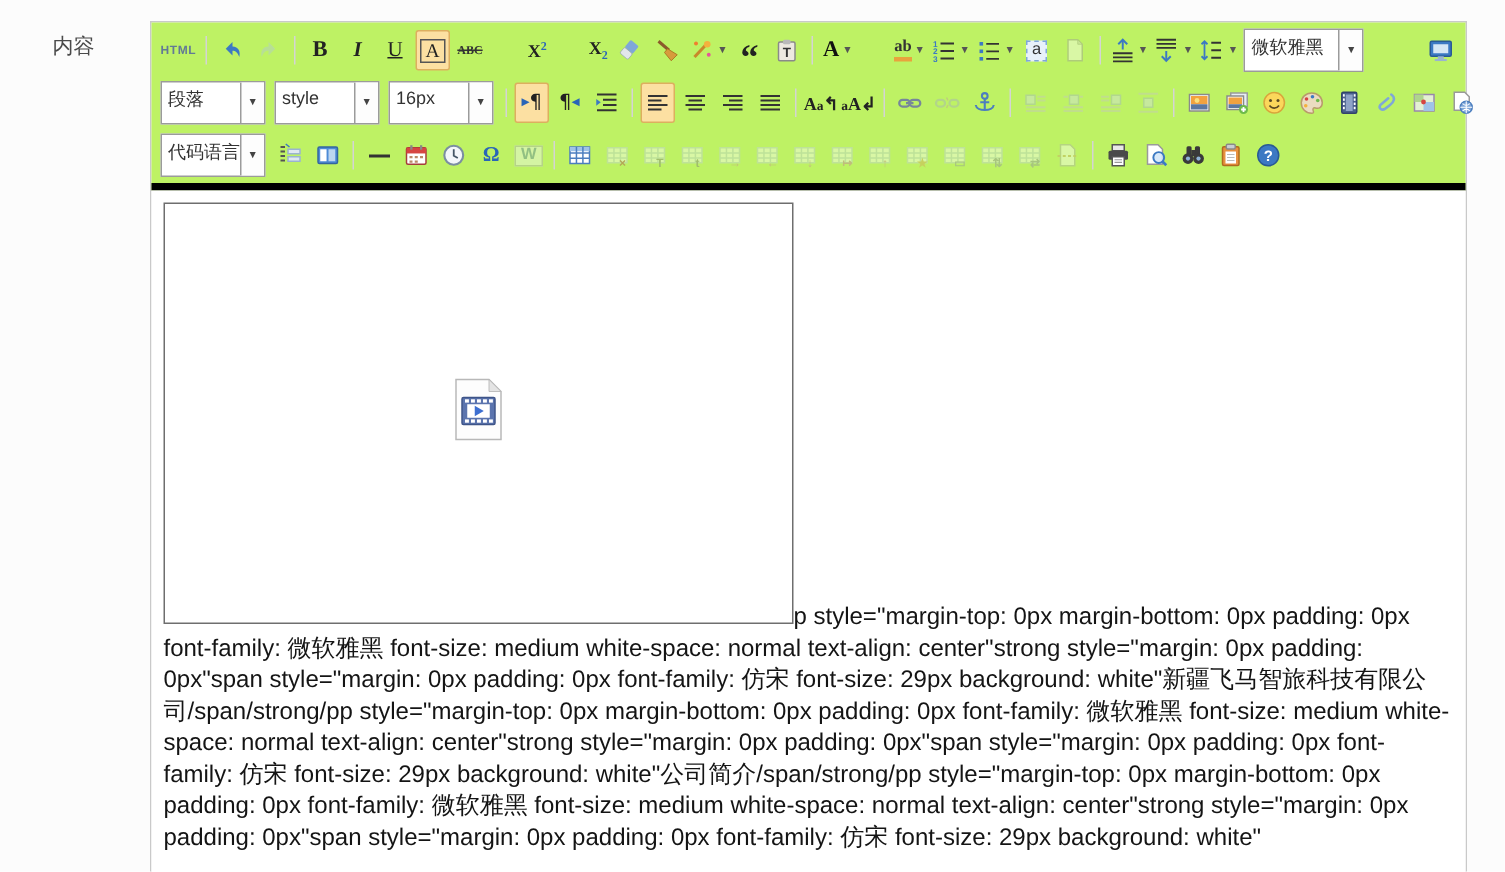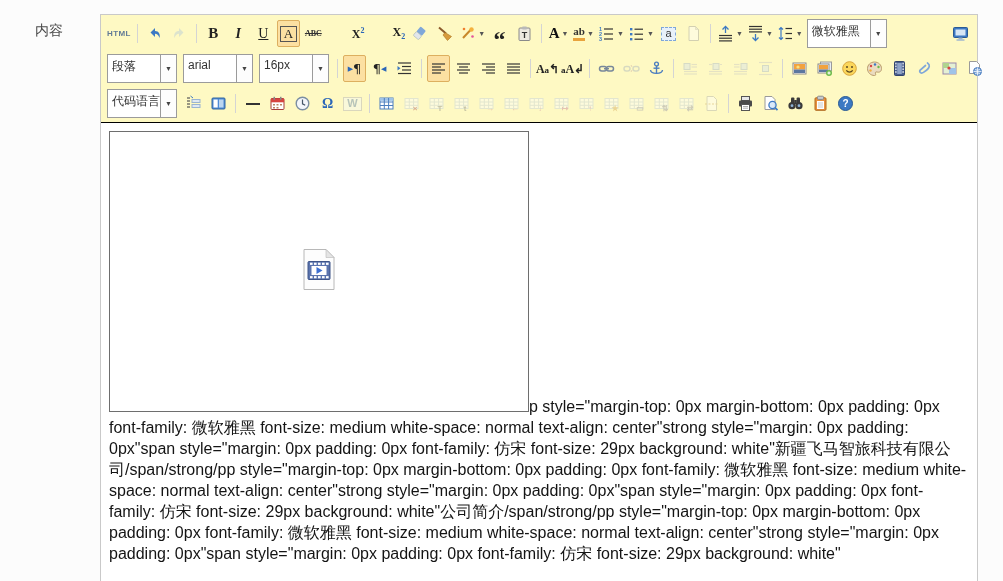--- a/index.html
+++ b/index.html
@@ -4,21 +4,21 @@
 <style>
   * { box-sizing: border-box; }
   html,body { margin:0; padding:0; }
   body {
     width:1003px; height:581px; overflow:hidden; position:relative;
     background:#fcfcfc; font-family:"Liberation Sans", sans-serif;
   }
   .field-label { position:absolute; left:35px; top:22px; font-size:14px; color:#4a4a4a; }
   .editor { position:absolute; left:100px; top:14px; width:878px; height:640px;
     border:1px solid #c9c9c9; background:#fff; }
-  .toolbar { background:#fef9c3; border-bottom:1px solid #000000; padding:1px 2px; }
+  .toolbar { background:#bef264; border-bottom:5px solid #000000; padding:1px 2px; }
   .trow { display:flex; align-items:center; padding:2px 2px; }
   .tbtn { display:inline-flex; align-items:center; justify-content:center;
     min-width:23px; height:23px; margin:1px 1px; border:1px solid transparent;
     border-radius:2px; cursor:pointer; position:relative; }
   .tbtn.active { background:#FCE0A2; border-color:#DDAF5F; height:27px; }
   .tbtn.disabled { opacity:.42; cursor:default; filter:grayscale(25%); }
   .caret { font-size:7px; color:#555; margin-left:2px; }
   .sep { width:1px; height:19px; background:#d4d4d4; margin:0 4px; flex:none; }
   .spacer { flex:1; }
   .combo { display:inline-flex; align-items:stretch; border:1px solid #9b9b9b;
@@ -33,21 +33,21 @@
   .g-b { font-family:"Liberation Serif",serif; font-weight:bold; font-size:15px; color:#222; }
   .g-i { font-family:"Liberation Serif",serif; font-style:italic; font-weight:bold; font-size:14px; color:#222; }
   .g-u { font-family:"Liberation Serif",serif; font-size:14px; text-decoration:underline; color:#222; }
   .g-boxa { font-family:"Liberation Serif",serif; font-size:13px; border:1px solid #555; padding:0 3px 1px; color:#222; }
   .g-abc { font-family:"Liberation Serif",serif; font-size:8px; font-weight:bold; text-decoration:line-through; color:#333; }
   .g-x { font-family:"Liberation Serif",serif; font-size:12px; font-weight:bold; color:#222;margin-left:24px; }
   .g-x sup,.g-x sub { color:#2a66b8; font-size:8px; }
   .g-q { font-family:"Liberation Serif",serif; font-size:24px; font-weight:bold; color:#222; height:14px; overflow:hidden; }
   .g-A { font-family:"Liberation Serif",serif; font-size:15px; font-weight:600; color:#111; }
   .g-ab { font-family:"Liberation Serif",serif; font-size:11px; font-weight:bold; color:#333;
-    border-bottom:3px solid #E8A33D; padding-bottom:1px; }
+    border-bottom:3px solid #E8A33D; padding-bottom:1px;margin-left:23px; }
   .g-anchor-a { font-size:11px; color:#333; border:1px dashed #7fa7d9; background:#e8f1fa; padding:0 3px 1px; }
   .g-omega { color:#2a66b8; font-size:14px; font-weight:bold; font-family:"Liberation Serif",serif; }
   .g-case { font-family:"Liberation Serif",serif; font-size:12px; font-weight:bold; color:#222; }
   .g-case small { font-size:9px; }
   .g-ltr,.g-rtl { font-size:13px; color:#222; font-family:"DejaVu Sans",sans-serif; }
   .g-ltr i,.g-rtl i { color:#2a66b8; font-style:normal; font-size:7px; vertical-align:2px; }
   .g-hr { display:block; width:14px; height:2px; background:#333; }
   .g-w { font-size:11px; font-weight:bold; color:#4c7ebf; border:1px solid #aab; background:#f3f7fb; padding:0 3px 1px; }
   
   .content { background:#fff; padding:8px; height:520px; overflow:hidden;
@@ -266,21 +266,21 @@
             </svg>
           </span>
         </a>
       </div>
       <div class="trow">
         <span class="combo">
           <span class="combo-text">段落</span>
           <span class="combo-arrow">▼</span>
         </span>
         <span class="combo">
-          <span class="combo-text">arial</span>
+          <span class="combo-text">style</span>
           <span class="combo-arrow">▼</span>
         </span>
         <span class="combo">
           <span class="combo-text">16px</span>
           <span class="combo-arrow">▼</span>
         </span>
         <span class="sep"></span>
         <a class="tbtn active">
           <span style="display:inline-flex;align-items:center">
             <span class="gi g-ltr"><i>▶</i>¶</span>

